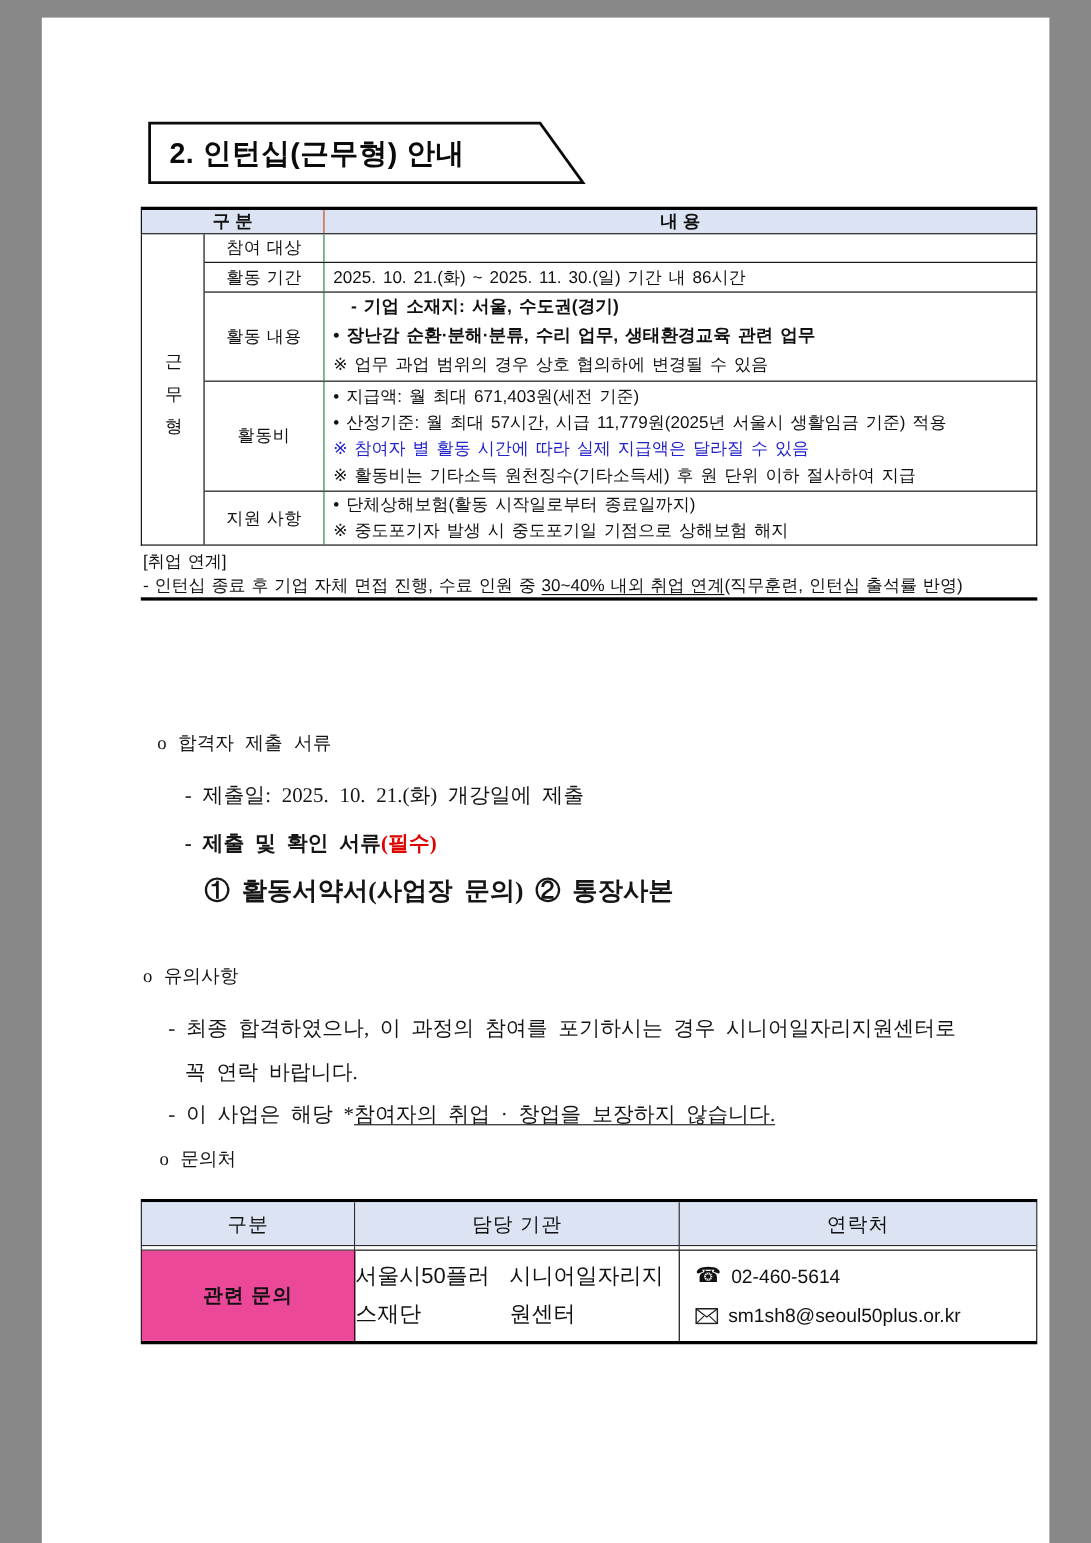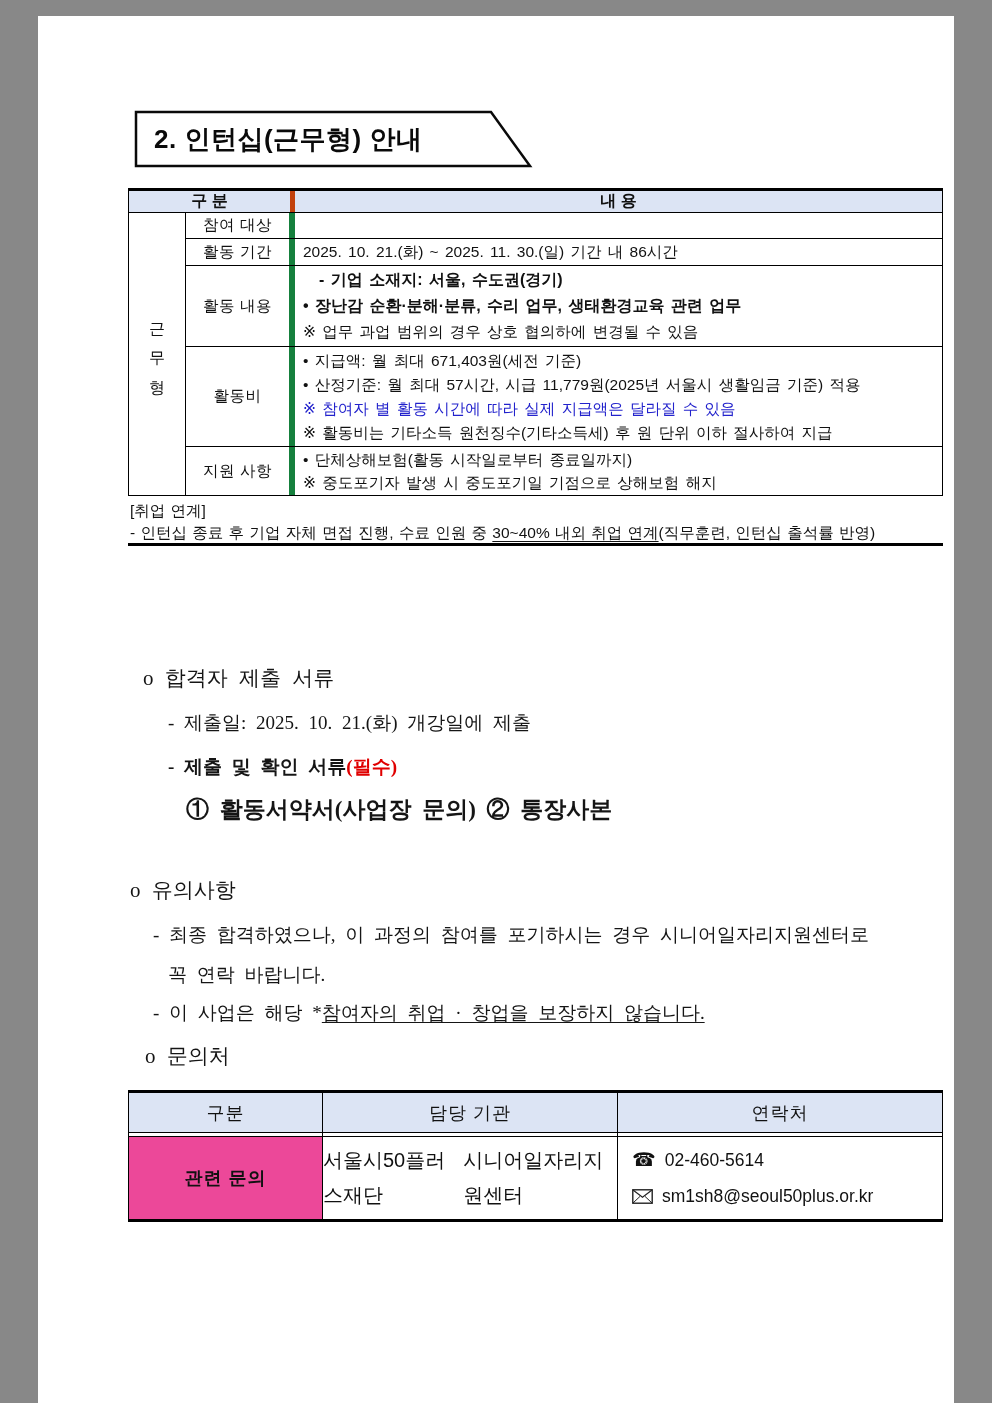--- a/index.html
+++ b/index.html
@@ -22,39 +22,39 @@
   }
 
   
   #table1 { position: absolute; left: 90px; top: 172px; width: 815px; font-size: 15.5px; }
   #t1-header {
     display: flex; height: 25px;
     border-top: 3px solid #000; border-left: 1px solid #000; border-right: 1px solid #000;
     border-bottom: 1px solid #000; background: #dce4f4; font-weight: bold; font-size: 16px;
   }
   #t1-header .h-cell { display: flex; align-items: center; justify-content: center; }
-  #t1-header .h-gubun { width: 166px; border-right: 5px solid #c2410c; }
+  #t1-header .h-gubun { width: 166px; border-right: 1px solid #c2410c; }
   #t1-header .h-naeyong { flex: 1; }
   #t1-body {
     display: flex; border-left: 1px solid #000; border-right: 1px solid #000;
     border-bottom: 1px solid #000;
   }
   #t1-groupcol {
     width: 57px; border-right: 1px solid #000;
     display: flex; align-items: center; justify-content: center;
   }
   .vertical-text {
     writing-mode: vertical-rl; text-orientation: upright;
     letter-spacing: 13px; font-size: 16px; line-height: 1;
   }
   #t1-rows { flex: 1; display: flex; flex-direction: column; }
   .t1-row { display: flex; border-bottom: 1px solid #000; }
   .t1-row:last-child { border-bottom: none; }
   .t1-label {
-    width: 109px; border-right: 6px solid #15803d; flex: none;
+    width: 109px; border-right: 1px solid #15803d; flex: none;
     display: flex; align-items: center; justify-content: center;
     letter-spacing: 0.5px;
   }
   .t1-content { flex: 1; padding: 2px 8px; display: flex; flex-direction: column; justify-content: center; }
   .t1-content .line { white-space: nowrap; word-spacing: 2px; }
   .row-daesang { height: 26px; }
   .row-gigan { height: 27px; }
   .row-naeyong { height: 81px; }
   .row-naeyong .line { line-height: 26px; }
   .row-bi { height: 100px; }
@@ -69,21 +69,21 @@
 
   #t1-footer {
     padding: 4px 2px 0 2px; height: 50px;
     border-bottom: 3px solid #000; font-size: 15.5px;
   }
   #t1-footer .line { line-height: 22px; white-space: nowrap; word-spacing: 1px; }
 
   
   .serif { font-family: "Liberation Serif", "DejaVu Serif", serif; }
   .s3-line { position: absolute; white-space: nowrap; color: #151515; }
-  .s3-h { font-size: 21px; word-spacing: 6px; font-family: Liberation Serif, serif; }
+  .s3-h { font-size: 17px; word-spacing: 6px; font-family: Liberation Serif, serif; }
   .s3-b { font-size: 19px; word-spacing: 5px; }
 
   
   #table2 {
     position: absolute; left: 90px; top: 1074px; width: 815px;
     border-top: 3px solid #000; border-bottom: 3px solid #000;
     border-left: 1px solid #000; border-right: 1px solid #000;
     display: grid; grid-template-columns: 194px 295px 1fr;
     grid-template-rows: 40px 4px 82px; font-size: 18px;
   }

